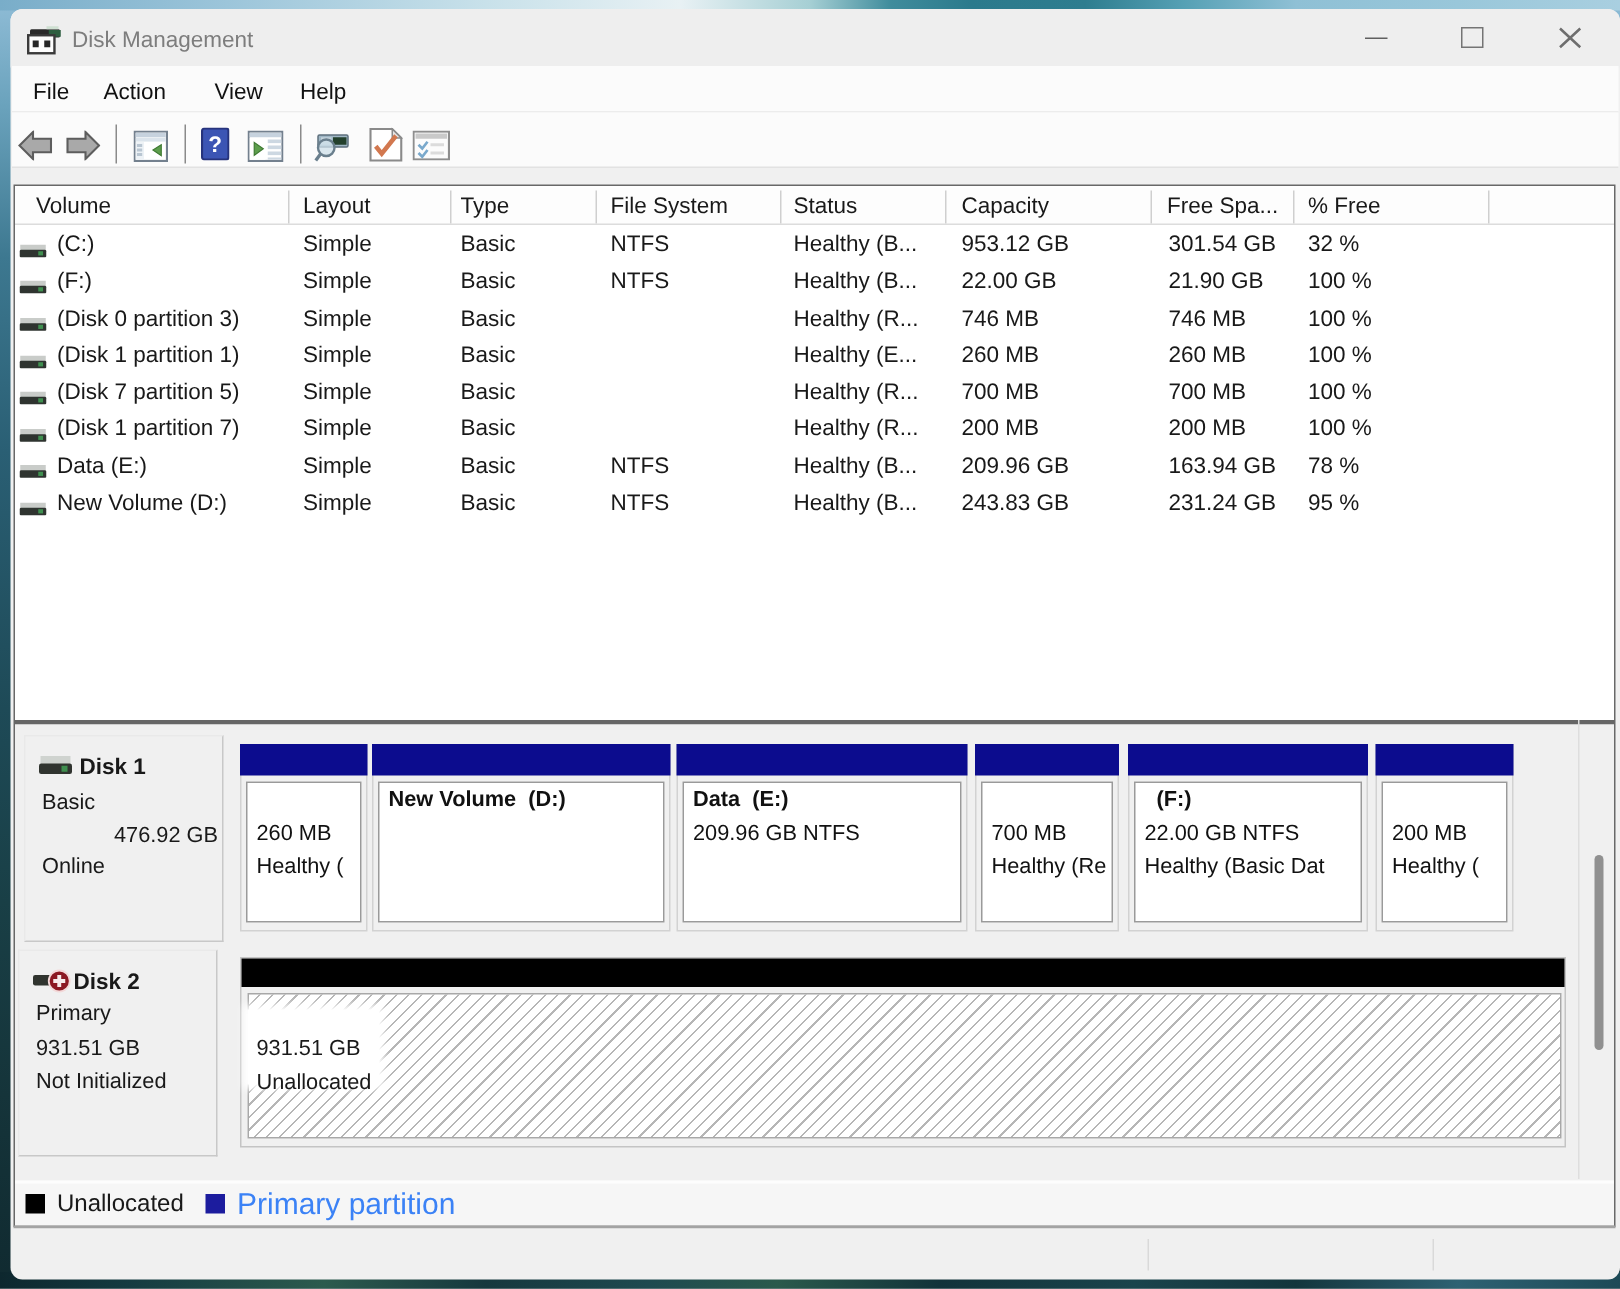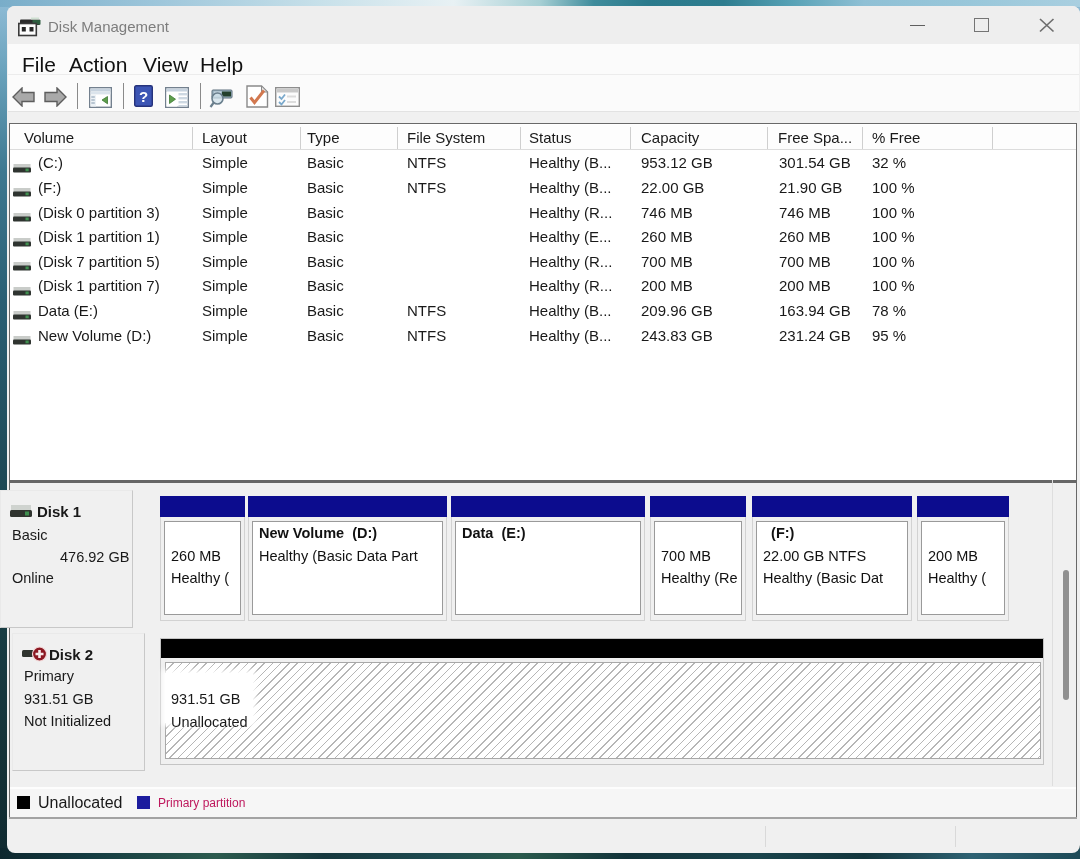--- a/index.html
+++ b/index.html
@@ -9,21 +9,21 @@
 .t{font-size:15px;color:#191919;white-space:nowrap;line-height:16px;}
 .hdr{font-size:15px;color:#191919;white-space:nowrap;line-height:16px;}
 #topstrip{left:0;top:0;width:1080px;height:7px;
  background:linear-gradient(90deg,#79adc9 0%,#9cc5da 14%,#c8e1ea 30%,#e8f1f4 42%,#a6cfd4 50%,#3f8c9c 55%,#2b7a8c 60%,#2e7d8f 67%,#55a0b4 73%,#8fc0d5 80%,#99c7da 90%,#a9cfe0 100%);}
 #botstrip{left:0;top:848px;width:1080px;height:11px;
  background:linear-gradient(90deg,#0d272e 0%,#143b41 8%,#2c5b4e 20%,#16383e 30%,#1e4a50 40%,#2a5a4c 48%,#12333a 58%,#1a444c 70%,#13363d 80%,#2e6273 90%,#1d4a57 100%);}
 #win{left:7px;top:6px;width:1073px;height:847px;background:#f0f0f0;border-radius:8px;}
 #titlebar{left:7px;top:6px;width:1073px;height:39px;background:#eeeeee;border-radius:8px 8px 0 0;}
 #title{left:48px;top:18px;font-size:15px;color:#7d7d7d;}
 #menubar{left:8px;top:44px;width:1071px;height:31px;background:#fbfbfb;border-bottom:1px solid #ececec;box-sizing:border-box;}
-.menu{top:53px;font-size:21px;color:#111;}
+.menu{top:53px;font-size:15px;color:#111;}
 #toolbar{left:8px;top:75px;width:1071px;height:37px;background:#fbfbfb;border-bottom:1px solid #e2e2e2;box-sizing:border-box;}
 .tsep{top:83px;width:1px;height:26px;background:#8a8a8a;}
 #content{left:9px;top:123px;width:1068px;height:695px;background:#f0f0f0;border:1px solid #686868;box-sizing:border-box;}
 #listview{left:10px;top:124px;width:1066px;height:356px;background:#ffffff;}
 #header{left:10px;top:125px;width:1066px;height:25px;background:#fdfdfd;border-bottom:1px solid #dcdcdc;box-sizing:border-box;}
 .hsep{top:127px;width:1px;height:22px;background:#cfcfcf;}
 #split{left:10px;top:480px;width:1066px;height:2.5px;background:#666666;}
 #lowerpane{left:10px;top:483px;width:1066px;height:304px;background:#f0f0f0;}
 .dpanel{background:#f0f0f0;border:1px solid #c8c8c8;border-top-color:#e9e9e9;border-left-color:#e9e9e9;box-sizing:border-box;}
 .dtxt{font-size:14.5px;color:#191919;white-space:nowrap;}
@@ -251,21 +251,21 @@
 <div class="a t" style="left:38px;top:327.5px;">New Volume (D:)</div>
 <div class="a t" style="left:202px;top:327.5px;">Simple</div>
 <div class="a t" style="left:307px;top:327.5px;">Basic</div>
 <div class="a t" style="left:407px;top:327.5px;">NTFS</div>
 <div class="a t" style="left:529px;top:327.5px;">Healthy (B...</div>
 <div class="a t" style="left:641px;top:327.5px;">243.83 GB</div>
 <div class="a t" style="left:779px;top:327.5px;">231.24 GB</div>
 <div class="a t" style="left:872px;top:327.5px;">95 %</div>
 <div class="a" id="split"></div>
 <div class="a" id="lowerpane"></div>
-<div class="a dpanel" style="left:0;top:490px;width:133px;height:138px;">
+<div class="a dpanel" style="left:16px;top:490px;width:133px;height:138px;">
 <div class="a" style="left:9px;top:13px;width:22px;height:13px;">
 <svg width="22" height="13" viewBox="0 0 22 13">
         <rect x="1" y="0" width="20" height="6" fill="#cfd3cf"></rect>
         <rect x="0" y="5" width="22" height="7" rx="1.5" fill="#30342f"></rect>
         <rect x="15" y="6.5" width="4" height="4" fill="#3f8f4f"></rect>
       </svg></div>
 <div class="dtxt" style="position:absolute;left:36px;top:12px;font-weight:bold;font-size:15px;">Disk 1</div>
 <div class="dtxt" style="position:absolute;left:11px;top:36px;">Basic</div>
 <div class="dtxt" style="position:absolute;left:11px;top:58px;margin-left:48px;">476.92 GB</div>
 <div class="dtxt" style="position:absolute;left:11px;top:79px;">Online</div>
@@ -275,27 +275,27 @@
 <div class="pbox">
       <div class="pname">&nbsp;</div>
       <div class="pline">260 MB</div>
       <div class="pline">Healthy (</div>
     </div>
 </div>
 <div class="a pblock" style="left:248px;width:199px;">
 <div class="pbar"></div>
 <div class="pbox">
       <div class="pname">New Volume&nbsp; (D:)</div>
-      <div class="pline">Healthy (Basic Data Part</div>
     </div>
 </div>
 <div class="a pblock" style="left:451px;width:194px;">
 <div class="pbar"></div>
 <div class="pbox">
       <div class="pname">Data&nbsp; (E:)</div>
+      <div class="pline">209.96 GB NTFS</div>
     </div>
 </div>
 <div class="a pblock" style="left:650px;width:96px;">
 <div class="pbar"></div>
 <div class="pbox">
       <div class="pname">&nbsp;</div>
       <div class="pline">700 MB</div>
       <div class="pline">Healthy (Re</div>
     </div>
 </div>
@@ -333,17 +333,17 @@
 <div style="position:absolute;left:4px;top:34px;width:88px;height:50px;background:#fff;box-shadow:0 0 5px 3px #fff;"></div>
 <div class="dtxt" style="position:absolute;left:10px;top:52px;">931.51 GB</div>
 <div class="dtxt" style="position:absolute;left:10px;top:74.5px;">Unallocated</div>
 </div>
 <div class="a" style="left:1052px;top:480px;width:1px;height:306px;background:#dedede;"></div>
 <div class="a" style="left:1063px;top:570px;width:6px;height:130px;background:#909090;border-radius:3px;"></div>
 <div class="a" id="legend"></div>
 <div class="a" style="left:17px;top:796px;width:13px;height:13px;background:#000;"></div>
 <div class="a" style="left:38px;top:794px;font-size:16px;line-height:18px;color:#191919;white-space:nowrap;">Unallocated</div>
 <div class="a" style="left:137px;top:796px;width:13px;height:13px;background:#1c1c9e;"></div>
-<div class="a" style="left:158px;top:794px;font-size:12px;line-height:18px;color:#be185d;white-space:nowrap;">Primary partition</div>
+<div class="a" style="left:158px;top:794px;font-size:20px;line-height:18px;color:#3b82f6;white-space:nowrap;">Primary partition</div>
 <div class="a" id="legendbot"></div>
 <div class="a" id="statusbar"></div>
 <div class="a ssep" style="left:765px;"></div>
 <div class="a ssep" style="left:955px;"></div>
 
 </body></html>

